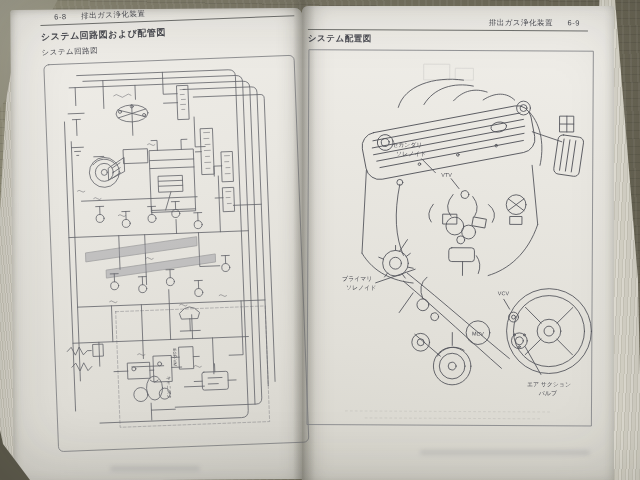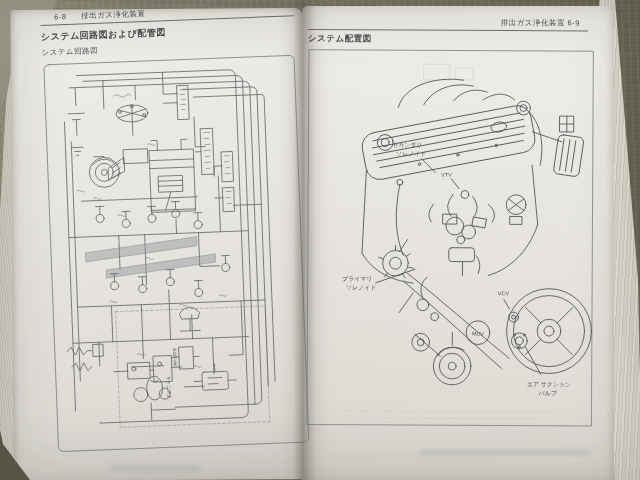--- a/index.html
+++ b/index.html
@@ -35,21 +35,21 @@
   .vignette{position:absolute;inset:0;z-index:8;pointer-events:none;
     box-shadow:inset 0 0 70px rgba(35,35,25,.20);}
   .content{position:absolute;z-index:5;color:#4a4b52;}
   .content-left{left:40px;top:13px;width:258px;transform:rotate(-2.2deg);transform-origin:0 0;}
   .content-right{left:308px;top:17px;width:294px;transform:rotate(.3deg);transform-origin:0 0;}
   .ph-header{font-size:7.5px;letter-spacing:.5px;border-bottom:1px solid #70716f;
     padding:0 0 2px 14px;width:240px;white-space:nowrap;}
   .ph-header .pgno{margin-right:12px;}
   .ph-header-r{font-size:7.5px;letter-spacing:.5px;border-bottom:1px solid #70716f;
     padding:0 8px 2px 0;width:272px;text-align:right;white-space:nowrap;}
-  .ph-header-r .pgno{margin-left:0;}
+  .ph-header-r .pgno{margin-left:12px;}
   .h1{font-size:9px;font-weight:bold;letter-spacing:.5px;margin-top:5px;}
   .h2{font-size:7.5px;letter-spacing:.5px;margin-top:4px;}
   .h1r{font-size:8.5px;font-weight:bold;letter-spacing:.5px;margin-top:3px;}
   svg{display:block;}
   .lineart{stroke:#63646a;stroke-width:.8;fill:none;stroke-linecap:round;stroke-linejoin:round;}
   .lineart2{stroke:#55565c;stroke-width:.9;fill:none;stroke-linecap:round;stroke-linejoin:round;}
   .mq{stroke:#5a5b60;stroke-width:.55;fill:none;opacity:.85;}
   .ghost{opacity:.13;}
   .smudge{position:absolute;z-index:5;height:5px;background:#8d8e94;opacity:.25;filter:blur(2px);border-radius:2px;}
   text{fill:#4a4b52;}

